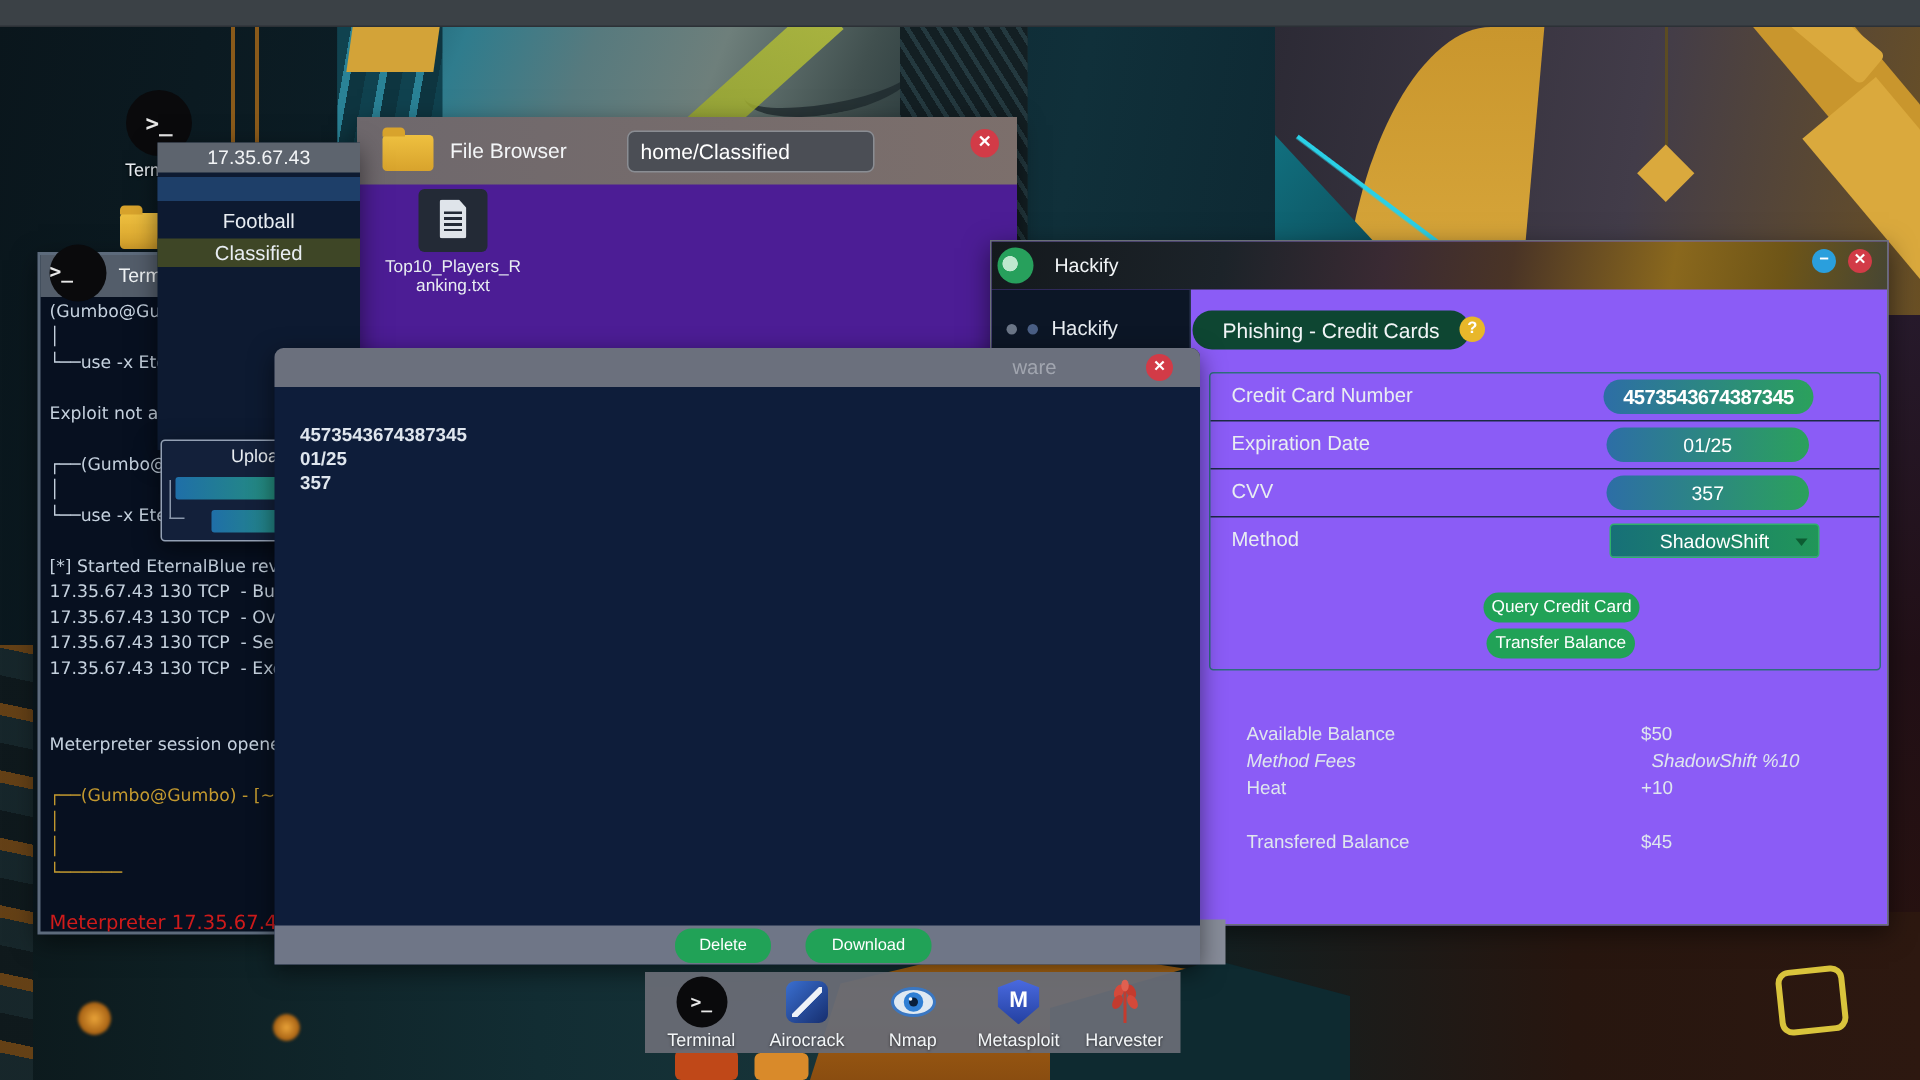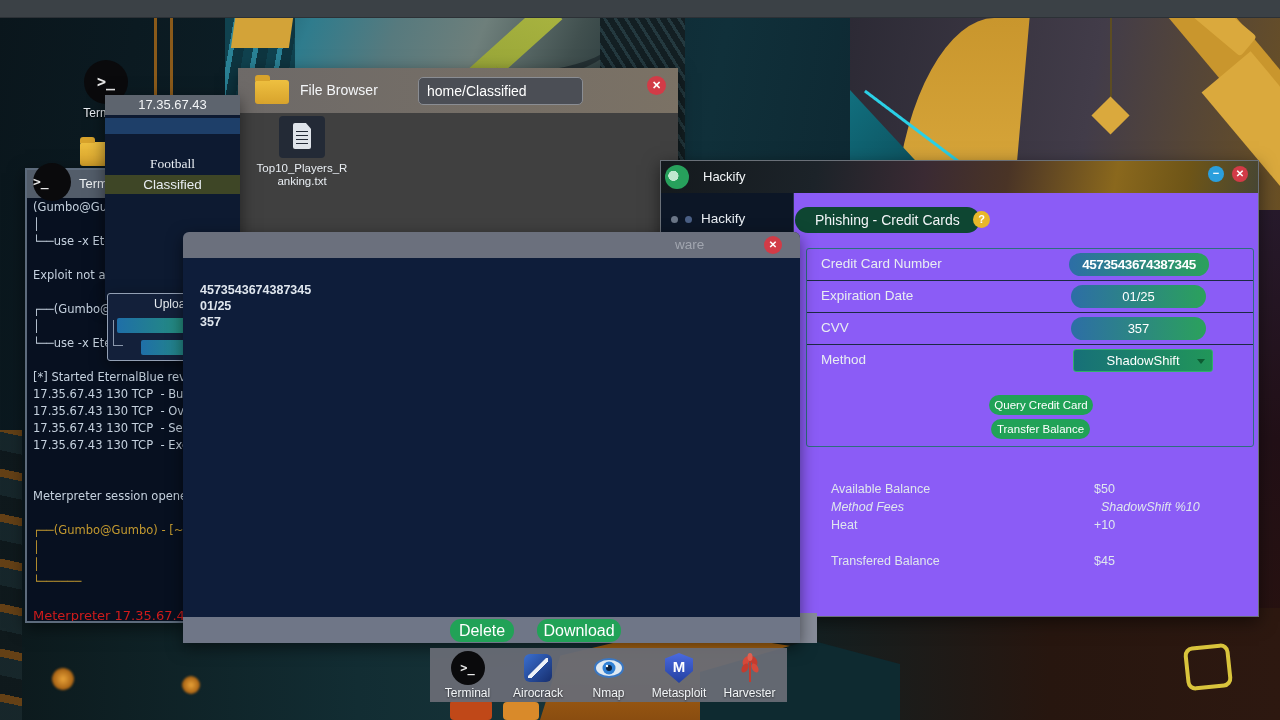--- a/index.html
+++ b/index.html
@@ -75,21 +75,21 @@
   .desk-folder { left:80px; top:142px; }
 
   
   .host-win { left:105px; top:95px; width:135px; height:205px; background:#0d1a31; }
   .host-title { height:20px; background:#5d646e; color:#f2f4f6; font-size:13px; text-align:center; line-height:20px; }
   .host-rowsel { margin-top:3px; height:16px; background:#1e3f69; }
   .host-row { height:19px; color:#e8edf2; font-size:13.5px; text-align:center; line-height:19px; margin-top:2px; }
   .host-row.sel { background:#3e4626; }
 
   
-  .fb-win { left:238px; top:68px; width:440px; height:300px; background:#404040; }
+  .fb-win { left:238px; top:78px; width:440px; height:300px; background:#4c1d95; }
   .fb-title { height:45px; background:linear-gradient(90deg,rgba(112,108,106,.95),rgba(128,118,104,.92)); position:relative; }
   .fb-title .folder { left:17px; top:12px; }
   .fb-name { position:absolute; left:62px; top:14px; color:#f4f6f8; font-size:14px; }
   .fb-path { position:absolute; left:180px; top:9px; width:165px; height:28px; background:#4b4e55; border:1px solid #8a8d93;
      border-radius:5px; color:#fff; font-size:14px; padding:0 8px; font-family:"Liberation Sans",sans-serif; }
   .fb-close { right:12px; top:8px; width:19px; height:19px; font-size:11px; line-height:19px; }
   .file-item { position:absolute; top:48px; width:94px; text-align:center; cursor:default; }
   .doc-box { width:46px; height:42px; margin:0 auto; background:#232a36; border-radius:4px; position:relative; }
   .doc-glyph { position:absolute; left:14px; top:7px; width:18px; height:26px; background:#dfe4ea; border-radius:2px;
      clip-path:polygon(0 0,72% 0,100% 22%,100% 100%,0 100%); }
@@ -152,21 +152,21 @@
   
   .sliver { left:800px; top:613px; width:17px; height:30px; background:#878c99; box-shadow:none; }
 
   
   .tv-win { left:183px; top:232px; width:617px; height:411px; background:#0e1d3a; border-radius:6px 6px 0 0; }
   .tv-bar { height:26px; background:rgba(111,116,128,.96); border-radius:6px 6px 0 0; position:relative; }
   .tv-ghost { position:absolute; left:492px; top:5px; color:rgba(205,210,216,.55); font-size:13.5px; }
   .tv-close { right:18px; top:4px; width:18px; height:18px; font-size:10px; line-height:18px; }
   .tv-body { position:absolute; left:17px; top:50px; color:#dfe6ee; font-size:12.5px; font-weight:bold; line-height:16px; white-space:pre; }
   .tv-foot { position:absolute; left:0; bottom:0; width:100%; height:26px; background:#6f7687; }
-  .tv-btn { top:1.5px; height:23px; font-size:16px; line-height:23px; }
+  .tv-btn { top:1.5px; height:23px; font-size:11px; line-height:23px; }
   .tv-del { left:267px; width:64px; }
   .tv-dl  { left:354px; width:84px; }
 
   
   .dock { position:absolute; left:430px; top:648px; width:357px; height:54px; background:rgba(104,108,117,.95);
      display:flex; justify-content:space-evenly; align-items:flex-start; padding-top:4px; }
   .dock-item { width:66px; text-align:center; }
   .dock-item .ic { height:32px; display:flex; justify-content:center; align-items:center; }
   .dock-item .lbl { color:#f2f5f7; font-size:12px; margin-top:2px; text-shadow:0 1px 2px rgba(0,0,0,.6); }
   .dock .term-circle { width:34px; height:34px; line-height:34px; font-size:12px; }
@@ -269,21 +269,21 @@
         <div class="tl tl-y">│</div>
         <div class="tl tl-y">└──────</div>
         <div class="tl">&nbsp;</div>
         <div class="tl tl-r">Meterpreter 17.35.67.43</div>
       </div>
   </div>
 
   <div class="win host-win">
     <div class="host-title">17.35.67.43</div>
     <div class="host-rowsel"></div>
-    <div class="host-row" style="margin-top:20px;font-family:Liberation Serif, serif;">Football</div>
+    <div class="host-row" style="margin-top:4px;">Football</div>
     <div class="host-row sel">Classified</div>
   </div>
 
   <div class="win up-win">
     <div class="up-title">Upload</div>
     <div class="up-tree"></div>
     <div class="up-bar" style="left:9px; top:24px; width:114px;"></div>
     <div class="up-bar" style="left:33px; top:46px; width:90px;"></div>
   </div>
 

